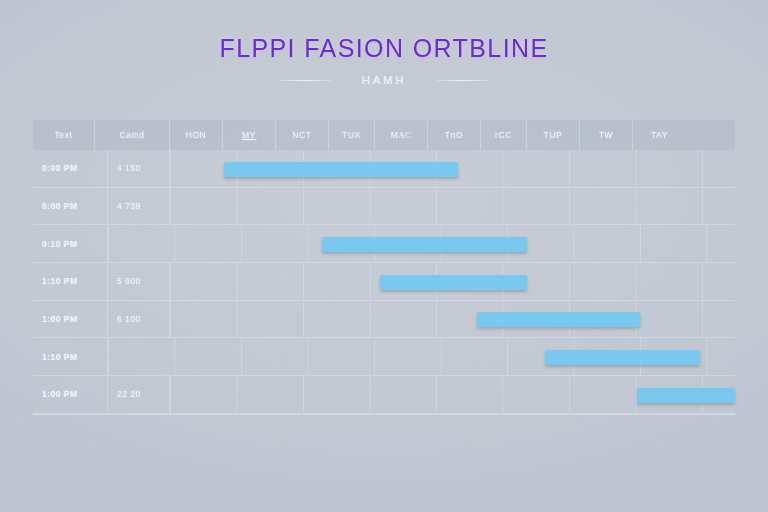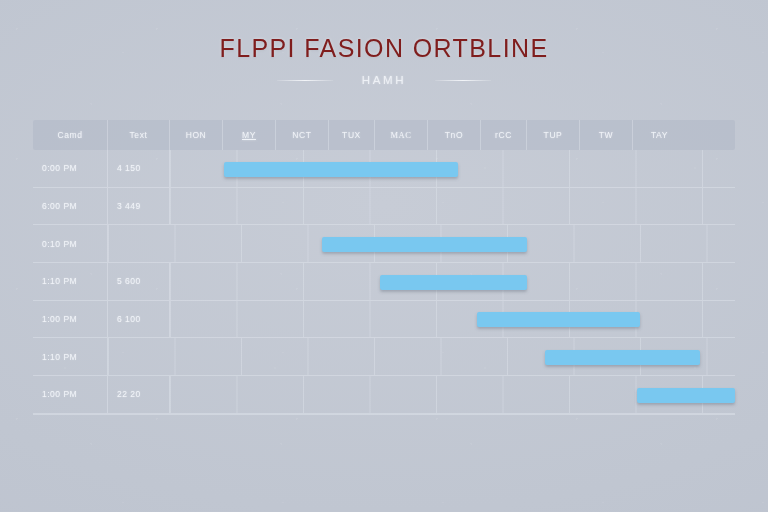--- a/index.html
+++ b/index.html
@@ -38,21 +38,21 @@
   .title-block {
     position: absolute;
     left: 0;
     right: 0;
     top: 34px;
     text-align: center;
   }
   .main-title {
     font-size: 25px;
     letter-spacing: 1.4px;
-    color: #7f1d1d;
+    color: #6d28d9;
     font-weight: 400;
     text-shadow: 0 0 3px rgba(255,255,255,0.55), 0 1px 2px rgba(120,128,142,0.35);
     filter: blur(0.45px);
     white-space: nowrap;
   }
   .subtitle-row {
     margin-top: 11px;
     display: flex;
     align-items: center;
     justify-content: center;
@@ -118,21 +118,21 @@
     font-size: 8.5px;
     letter-spacing: 0.5px;
     color: #f1f4f9;
     text-shadow: 0 0 2px rgba(255,255,255,0.4);
     border-right: 1px solid rgba(228,233,240,0.42);
     box-sizing: border-box;
     padding-left: 9px;
     overflow: hidden;
     white-space: nowrap;
   }
-  .td-label { width: 75px; }
+  .td-label { width: 75px; font-weight: bold; }
   .td-value { width: 62px; }
   .td-track {
     flex: 1;
     border-right: none;
     padding-left: 0;
     background-image: linear-gradient(90deg, rgba(228,233,240,0.38) 0 1px, transparent 1px);
     background-size: 66.5px 100%;
   }
 
   
@@ -159,42 +159,42 @@
   <div class="main-title">FLPPI FASION ORTBLINE</div>
   <div class="subtitle-row">
     <span class="rule"></span>
     <span class="subtitle">HAMH</span>
     <span class="rule"></span>
   </div>
 </div>
 
 <div class="gantt">
   <div class="thead">
+      <div class="th" style="width: 62px;">Text</div>
       <div class="th" style="width: 75px;">Camd</div>
-      <div class="th" style="width: 62px;">Text</div>
       <div class="th" style="width: 53px;">HON</div>
       <div class="th" style="width: 53px; text-decoration: underline;">MY</div>
       <div class="th" style="width: 53px;">NCT</div>
       <div class="th" style="width: 46px;">TUX</div>
       <div class="th" style="width: 53px; font-family: Liberation Serif, serif;">MAC</div>
       <div class="th" style="width: 53px;">TnO</div>
       <div class="th" style="width: 46px;">rCC</div>
       <div class="th" style="width: 53px;">TUP</div>
       <div class="th" style="width: 53px;">TW</div>
       <div class="th" style="width: 53px;">TAY</div>
     </div>
   <div class="tbody">
     <div class="row">
         <div class="td td-label">0:00 PM</div>
         <div class="td td-value">4 150</div>
         <div class="td td-track"></div>
       </div>
       <div class="row">
         <div class="td td-label">6:00 PM</div>
-        <div class="td td-value">3 449</div>
+        <div class="td td-value">4 739</div>
         <div class="td td-track"></div>
       </div>
       <div class="row">
         <div class="td td-label">0:10 PM</div>
         <div class="td td-track"></div>
       </div>
       <div class="row">
         <div class="td td-label">1:10 PM</div>
         <div class="td td-value">5 600</div>
         <div class="td td-track"></div>

